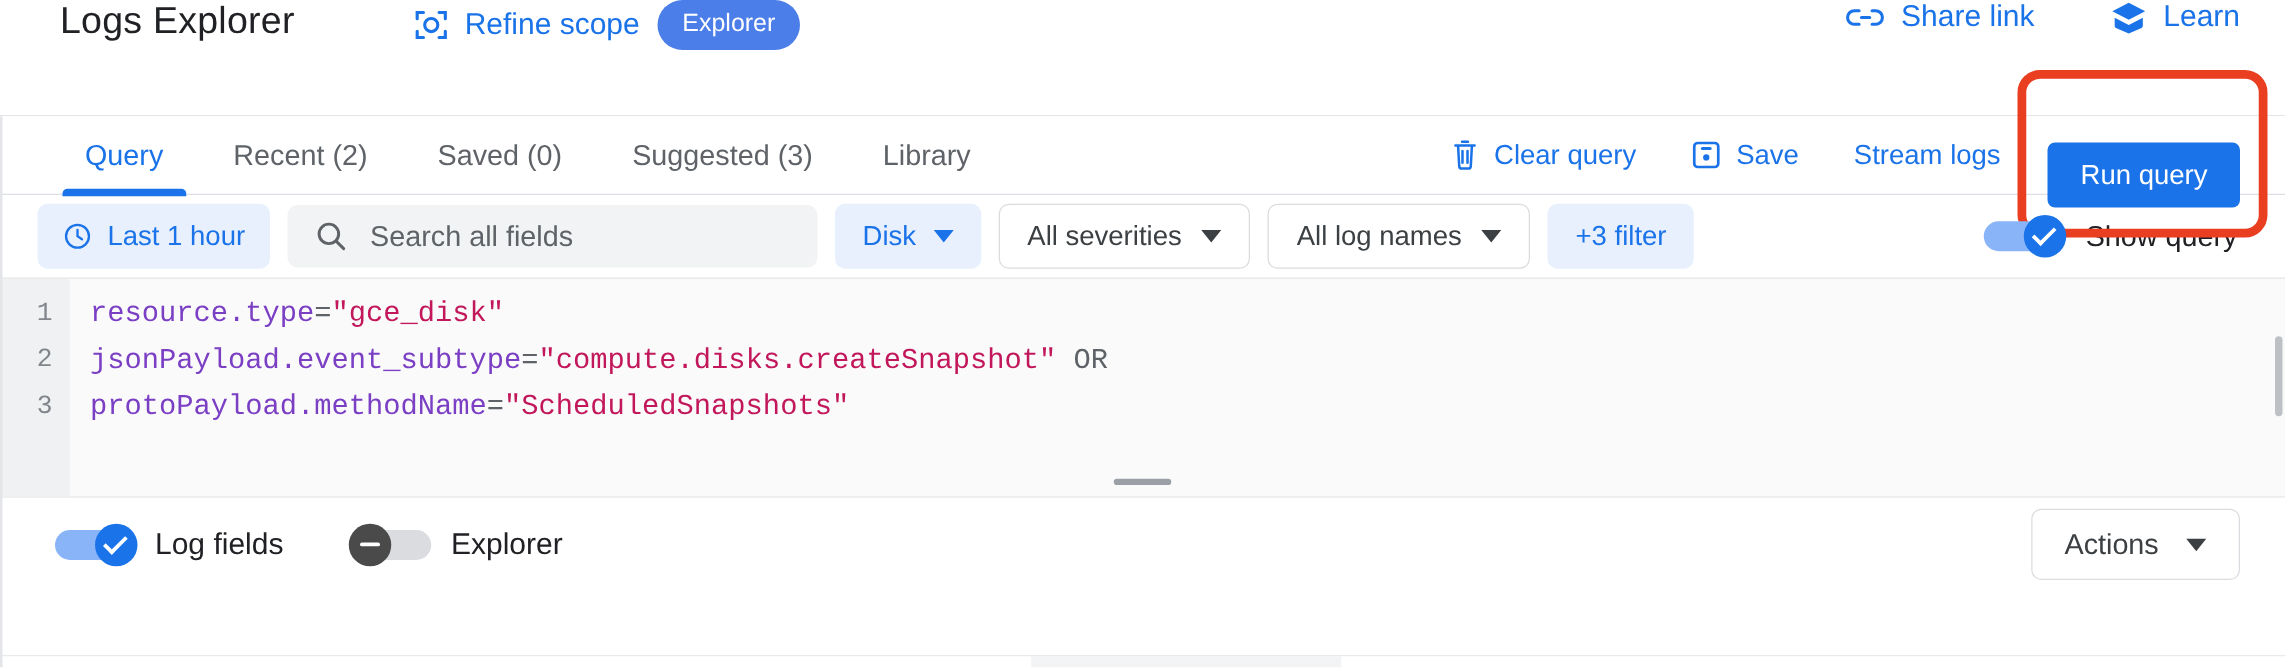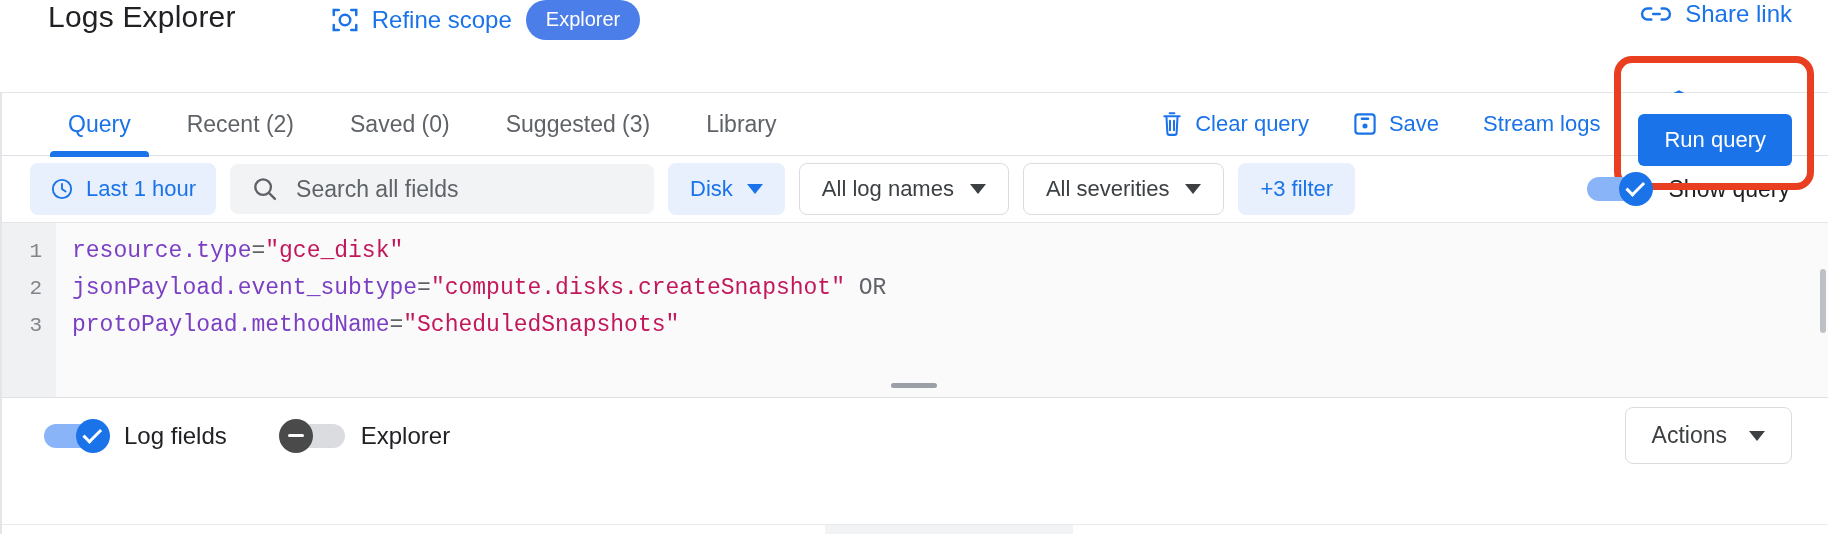--- a/index.html
+++ b/index.html
@@ -21,21 +21,21 @@
     background:#fff;
   }
   .app-title { font-size:30px; color:#202124; letter-spacing:.2px; white-space:nowrap; }
   .refine-wrap { display:flex; align-items:center; gap:14px; margin-left:94px; }
   .refine-btn { display:flex; align-items:center; gap:12px; color:#1a73e8; font-size:24px; cursor:pointer; }
   .scope-pill {
     background:#4b7ee8; color:#fff; font-size:20px;
     border-radius:999px; padding:8px 20px 9px; white-space:nowrap;
   }
   .header-spacer { flex:1 1 auto; }
-  .header-actions { display:flex; align-items:center; gap:60px;flex-direction:column; }
+  .header-actions { display:flex; align-items:center; gap:60px; }
   .hdr-link { display:flex; align-items:center; gap:13px; color:#1a73e8; font-size:24px; cursor:pointer; white-space:nowrap; }
 
   
   .tabrow {
     height:63px; display:flex; align-items:stretch;
     padding:0 36px 0 40px; position:relative;
     border-bottom:1px solid #dcdfe3; background:#fff;
   }
   .tabs { display:flex; align-items:stretch; gap:0; }
   .tab {
@@ -271,26 +271,26 @@
       </span>
       <input type="text" placeholder="Search all fields" style="">
     </div>
 
     <div class="chip-sel">
       <span>Disk</span>
       <span class="caret"></span>
     </div>
 
     <div class="dd">
+      <span>All severities</span>
+      <span class="caret"></span>
+    </div>
+
+    <div class="dd">
       <span>All log names</span>
-      <span class="caret"></span>
-    </div>
-
-    <div class="dd">
-      <span>All severities</span>
       <span class="caret"></span>
     </div>
 
     <div class="chip-sel">
       <span>+3 filter</span>
     </div>
 
     <div class="filter-spacer"></div>
 
     <div class="showquery">

